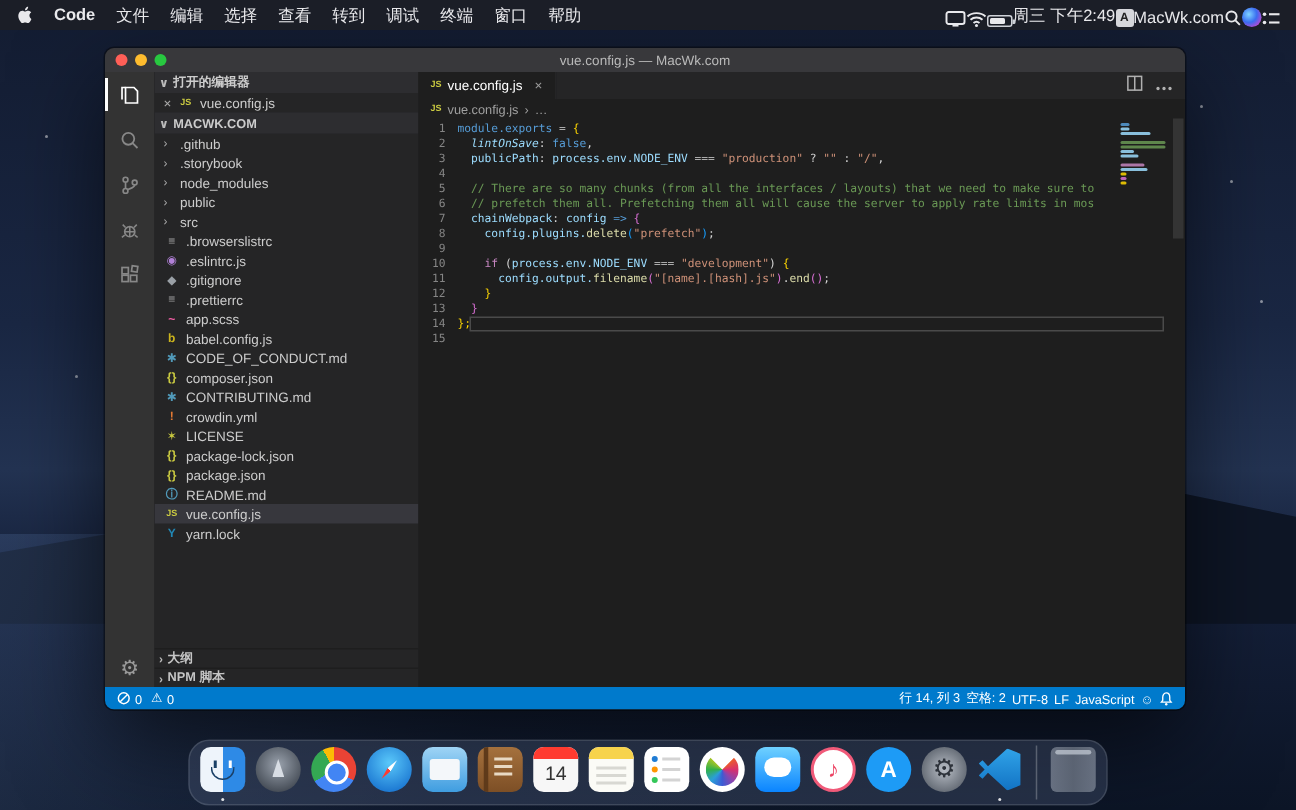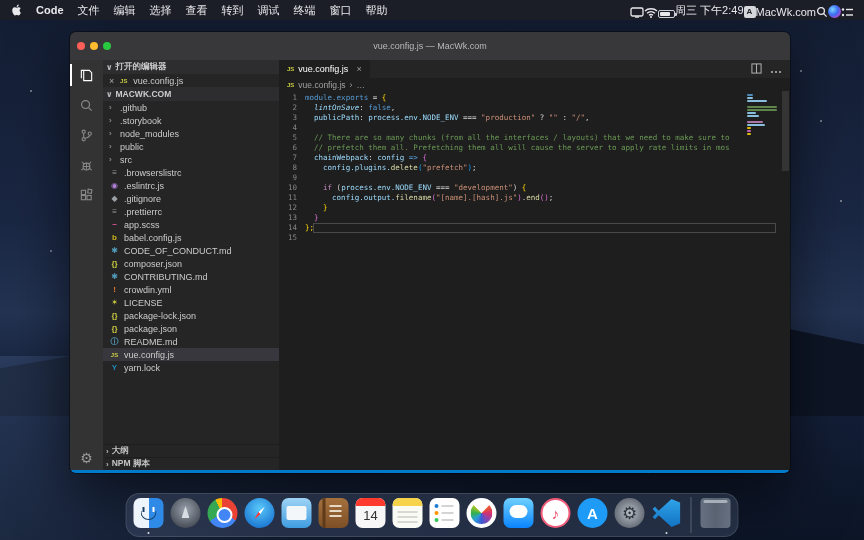--- a/index.html
+++ b/index.html
@@ -29,21 +29,21 @@
     width:12px; height:12px; border-radius:2px; display:flex; align-items:center; justify-content:center; }
   .battery { position:relative; width:17px; height:8px; border:1px solid #cfd2d8; border-radius:2px; }
   .battery::before { content:""; position:absolute; left:1px; top:1px; bottom:1px; width:65%; background:#e9e9ec; border-radius:1px; }
   .battery::after { content:""; position:absolute; right:-3px; top:2px; width:2px; height:3px; background:#cfd2d8; border-radius:0 1px 1px 0; }
   .siri { width:13px; height:13px; border-radius:50%;
     background:radial-gradient(circle at 35% 35%,#7fd4ff 0%,#3a6df0 45%,#b44bd2 78%,#23304f 100%); }
 
   
   .window { position:absolute; left:70px; top:32px; width:720px; height:441px; border-radius:6px;
     overflow:hidden; box-shadow:0 22px 60px rgba(0,0,0,.6), 0 0 0 1px rgba(0,0,0,.4); background:#1e1e1e; z-index:10; }
-  .titlebar { height:28px; background:#38383b; display:flex; align-items:center; position:relative; }
+  .titlebar { height:16px; background:#38383b; display:flex; align-items:center; position:relative; }
   .lights { display:flex; gap:5px; padding-left:7px; }
   .light { width:8px; height:8px; border-radius:50%; }
   .light.red{ background:#ff5f57; } .light.yellow{ background:#febc2e; } .light.green{ background:#28c840; }
   .win-title { position:absolute; left:0; right:0; text-align:center; color:#b9b9b9; font-size:9px; }
   .win-body { display:flex; height:410px; }
 
   
   .activitybar { width:33px; background:#333333; display:flex; flex-direction:column; align-items:center; position:relative; }
   .ab-icon { width:33px; height:30px; display:flex; align-items:center; justify-content:center; color:#888; position:relative; }
   .ab-icon.active { color:#fff; }

